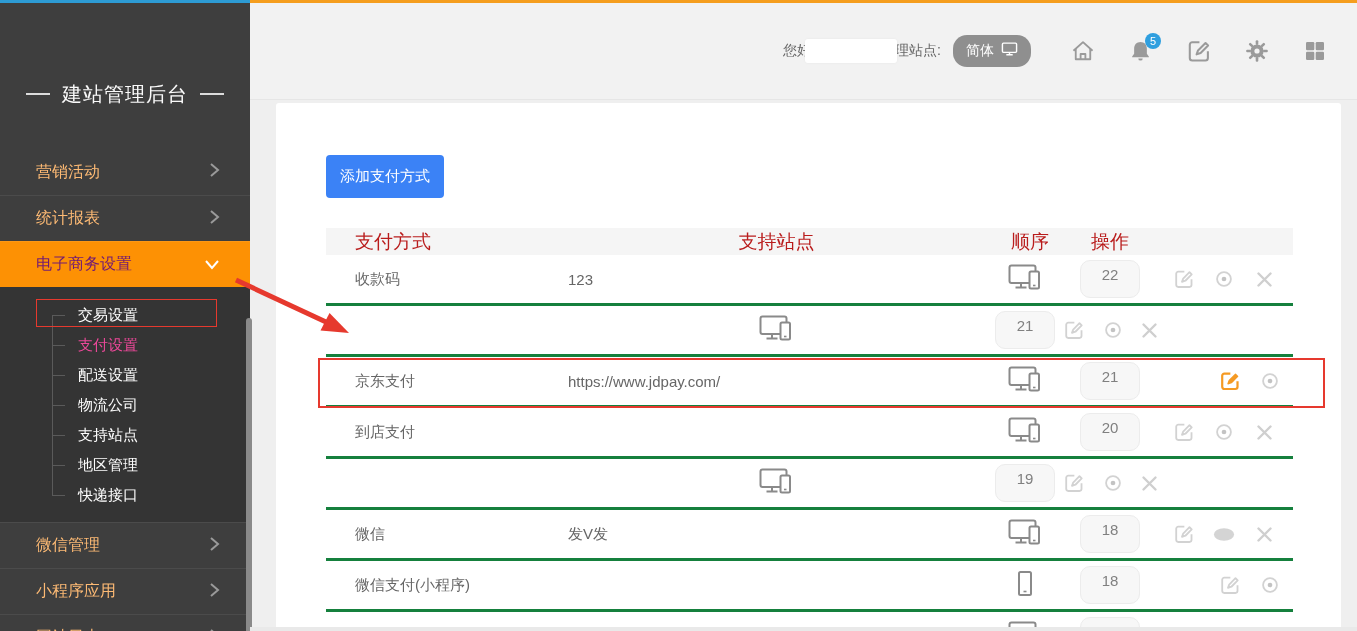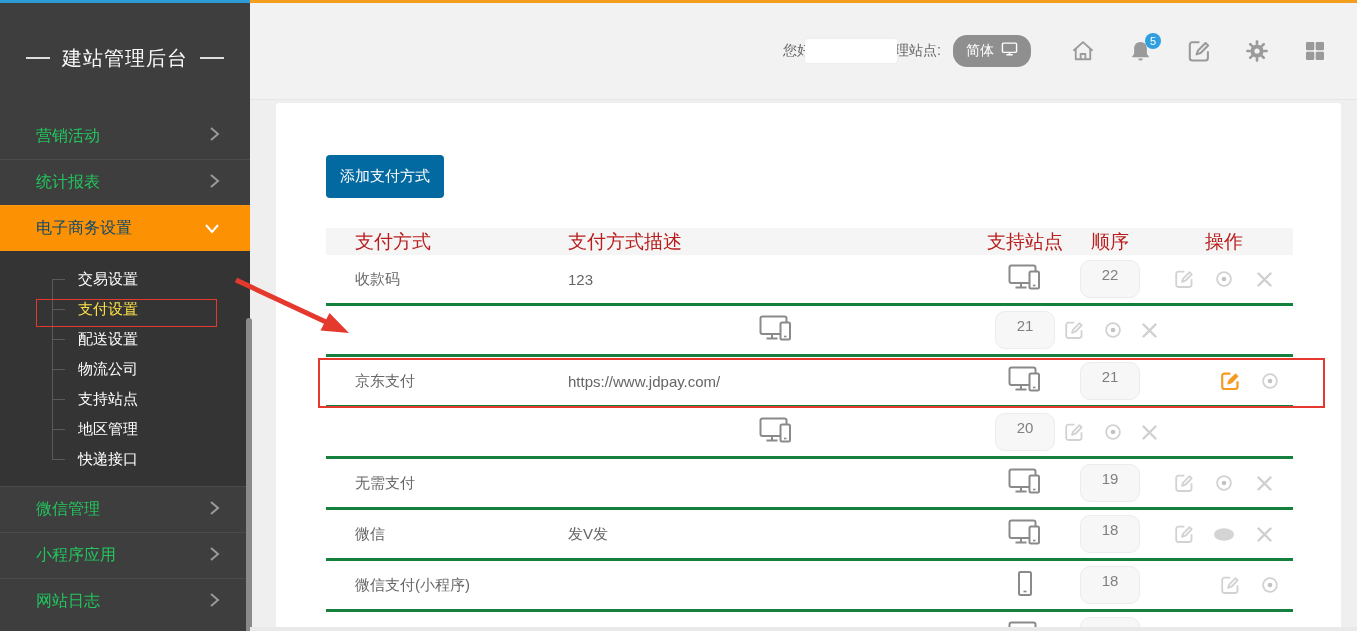--- a/index.html
+++ b/index.html
@@ -9,46 +9,46 @@
     font-family:"Liberation Sans","DejaVu Sans",sans-serif;
     background:#efefef;
   }
   
   .topline { position:absolute; top:0; left:0; height:3px; width:1357px; }
   .topline .blue { position:absolute; left:0; top:0; width:250px; height:3px; background:#2d9bd4; }
   .topline .orange { position:absolute; left:250px; top:0; width:1107px; height:3px; background:#f59e1e; }
 
   
   .sidebar { position:absolute; left:0; top:3px; width:250px; height:628px; background:#3e3e3e; }
-  .side-title { height:110px; display:flex; align-items:center; justify-content:center; color:#fafafa; font-size:20px; letter-spacing:1px; }
+  .side-title { height:110px; display:flex; align-items:center; justify-content:center; color:#fafafa; font-size:20px; letter-spacing:1px;margin-top:36px; }
   .side-title .dash { display:inline-block; width:24px; height:2px; background:#dcdcdc; margin:0 12px; }
-  .side-item { position:relative; height:46px; display:flex; align-items:center; padding-left:36px; color:#22c55e; font-size:16px; cursor:pointer; border-top:1px solid rgba(255,255,255,0.07); }
+  .side-item { position:relative; height:46px; display:flex; align-items:center; padding-left:36px; color:#fdba74; font-size:16px; cursor:pointer; border-top:1px solid rgba(255,255,255,0.07); }
   .side-item.first { border-top:none; }
-  .side-item.active { background:#fd9104; color:#0c4a6e; }
+  .side-item.active { background:#fd9104; color:#701a75; }
   .side-item .chev { position:absolute; right:30px; top:50%; transform:translateY(-50%); }
   .submenu { position:relative; background:#343434; padding:13px 0 12px 0; }
   .submenu::before { content:""; position:absolute; left:52px; top:28px; bottom:27px; width:1px; background:#5a5a5a; }
   .sub-item { position:relative; height:30px; line-height:30px; padding-left:78px; color:#fdfdfd; font-size:15px; cursor:pointer; }
   .sub-item::before { content:""; position:absolute; left:52px; top:50%; width:13px; height:1px; background:#5a5a5a; }
-  .sub-item.selected { color:#fde047; }
+  .sub-item.selected { color:#ec4899; }
   .side-scroll-thumb { position:absolute; right:-2px; top:315px; width:6px; height:316px; background:#8a8a8a; border-radius:3px; }
 
   
   .header { position:absolute; left:250px; top:3px; width:1188px; height:97px; background:#f2f2f2; border-bottom:1px solid #e6e6e6; display:flex; align-items:center; justify-content:flex-end; padding-right:52px; }
   .greet { display:flex; align-items:center; color:#666; font-size:14px; }
   .redact { width:92px; height:24px; background:#fff; border-radius:3px; box-shadow:0 0 3px rgba(0,0,0,0.05); margin:0 -16px 0 -6px; position:relative; z-index:2; }
   .lang-pill { display:flex; align-items:center; gap:7px; background:#8f8f8f; color:#fff; font-size:14px; border-radius:14px; padding:16px 13px; height:27px; margin-left:12px; cursor:pointer; }
   .hicons { display:flex; align-items:center; gap:31px; margin-left:38px; }
   .hicon { position:relative; width:27px; height:27px; display:flex; align-items:center; justify-content:center; cursor:pointer; }
   .badge { position:absolute; top:-5px; right:-7px; min-width:16px; height:16px; border-radius:8px; background:#2f9fdf; color:#fff; font-size:11px; display:flex; align-items:center; justify-content:center; }
 
   
   .panel { position:absolute; left:276px; top:103px; width:1065px; height:524px; background:#fff; border-radius:3px 3px 0 0; overflow:hidden; }
   .toolbar { position:absolute; left:50px; top:52px; display:flex; gap:15px; }
-  .gbtn { background:#0369a1; color:#fff; border:none; border-radius:4px; font-size:15px; padding:0 14px; height:43px; font-family:inherit; cursor:pointer; }
+  .gbtn { background:#3b82f6; color:#fff; border:none; border-radius:4px; font-size:15px; padding:0 14px; height:43px; font-family:inherit; cursor:pointer; }
 
   .table { position:absolute; left:50px; top:125px; width:967px; }
   .thead { display:grid; grid-template-columns:242px 417px 80px 90px 138px; background:#f5f5f5; color:#b91c1c; font-size:19px; height:27px; align-items:center; }
   .thead .h-name { padding-left:29px; }
   .thead .h-site, .thead .h-order, .thead .h-ops { text-align:center; }
   .thead .h-order { text-align:left; padding-left:26px; }
   .trow { display:grid; grid-template-columns:242px 417px 80px 90px 138px; height:51px; align-items:center; border-bottom:3px solid #15803d; color:#666; font-size:15px; }
   .trow .c-name { padding-left:29px; }
   .trow .c-site { display:flex; justify-content:center; }
   .trow .c-order { display:flex; justify-content:center; }
@@ -197,21 +197,20 @@
   </div>
 </div>
 
 <div class="panel">
   <div class="toolbar">
     <button class="gbtn">添加支付方式</button>
   </div>
   <div class="table">
     <div class="thead">
       <span class="h-name">支付方式</span>
-      <span class="h-desc">支付方式描述</span>
       <span class="h-site">支持站点</span>
       <span class="h-order">顺序</span>
       <span class="h-ops">操作</span>
     </div>
     <div id="tbody">
         <div class="trow">
           <div class="c-name">收款码</div>
           <div class="c-desc">123</div>
           <div class="c-site">
             <span><svg width="35" height="27" viewBox="0 0 35 27">
@@ -300,20 +299,21 @@
             </span>
             <span class="op">
               <svg width="20" height="20" viewBox="0 0 22 22">
                 <circle cx="11" cy="11" r="7.6" fill="none" stroke="#d2d2d2" stroke-width="2"></circle>
                 <circle cx="11" cy="11" r="2.6" fill="#c3c3c3"></circle>
               </svg>
             </span>
           </div>
         </div>
         <div class="trow">
+          <div class="c-name">到店支付</div>
           <div class="c-desc"></div>
           <div class="c-site">
             <span><svg width="35" height="27" viewBox="0 0 35 27">
                 <rect x="1.5" y="1.5" width="26" height="17.5" rx="2" fill="#fff" stroke="#8a8a8a" stroke-width="2"></rect>
                 <path d="M13 19v4.5M7.5 23.5h11" stroke="#8a8a8a" stroke-width="2" fill="none"></path>
                 <rect x="21.5" y="7.5" width="9.5" height="17" rx="1.5" fill="#fff" stroke="#8a8a8a" stroke-width="2"></rect>
                 <path d="M25 21.5h2.5" stroke="#8a8a8a" stroke-width="1.6"></path>
               </svg></span>
           </div>
           <div class="c-order">
@@ -333,21 +333,20 @@
               </svg>
             </span>
             <span class="op">
               <svg width="17" height="17" viewBox="0 0 17 17" stroke="#cfcfcf" stroke-width="2.4" stroke-linecap="round">
                 <path d="M2.5 2.5l12 12M14.5 2.5l-12 12"></path>
               </svg>
             </span>
           </div>
         </div>
         <div class="trow">
-          <div class="c-name">无需支付</div>
           <div class="c-desc"></div>
           <div class="c-site">
             <span><svg width="35" height="27" viewBox="0 0 35 27">
                 <rect x="1.5" y="1.5" width="26" height="17.5" rx="2" fill="#fff" stroke="#8a8a8a" stroke-width="2"></rect>
                 <path d="M13 19v4.5M7.5 23.5h11" stroke="#8a8a8a" stroke-width="2" fill="none"></path>
                 <rect x="21.5" y="7.5" width="9.5" height="17" rx="1.5" fill="#fff" stroke="#8a8a8a" stroke-width="2"></rect>
                 <path d="M25 21.5h2.5" stroke="#8a8a8a" stroke-width="1.6"></path>
               </svg></span>
           </div>
           <div class="c-order">

